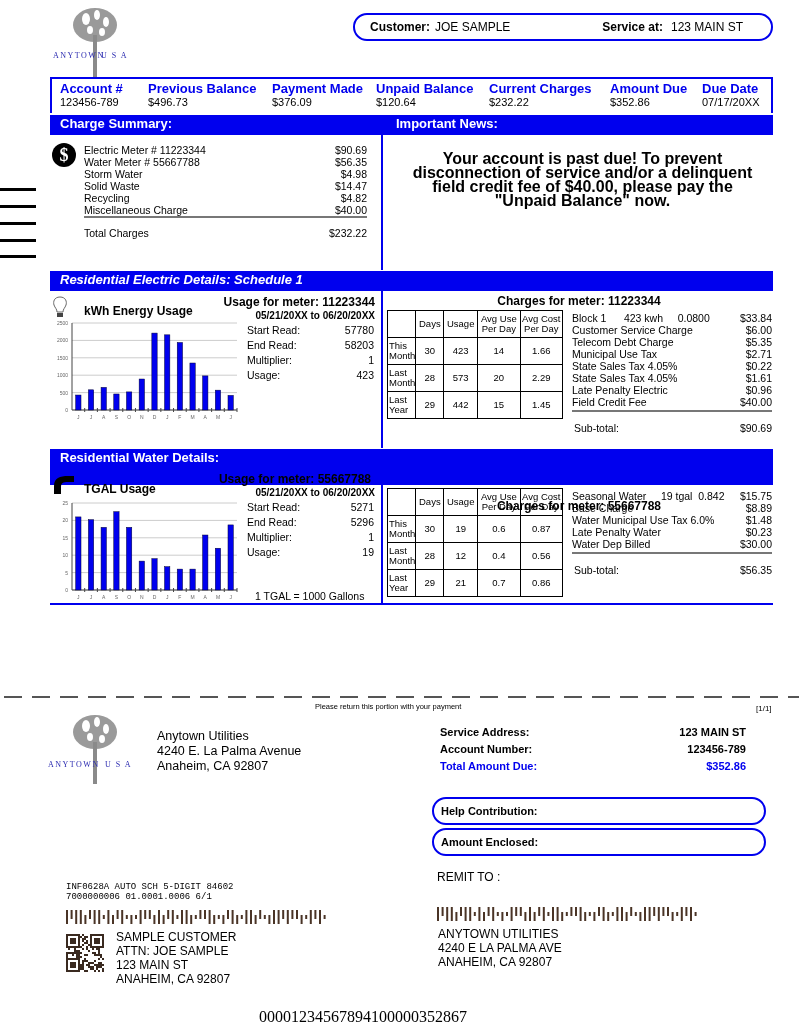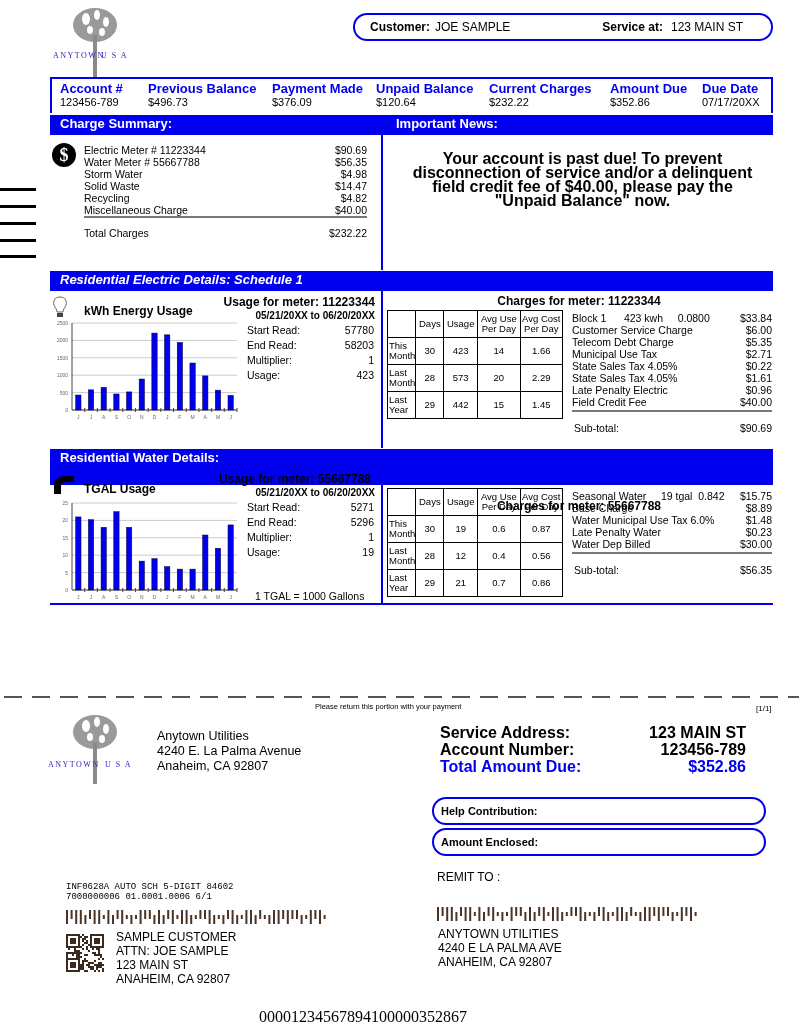--- a/index.html
+++ b/index.html
@@ -17,21 +17,21 @@
   .hline { background: #0000ee; height: 2px; }
   table.usage { border-collapse: collapse; font-size: 9.5px; border-radius: 30px; }
   table.usage td { border: 1.5px solid #000; text-align: center; vertical-align: middle; line-height: 10px; }
   table.usage td.rl { text-align: left; padding-left: 1px; }
   .chg-row { display: flex; font-size: 10.5px; line-height: 12px; }
   .chg-row .n { flex: 1; white-space: pre; }
   .chg-row .v { text-align: right; width: 50px; }
   .read-row { display: flex; justify-content: space-between; font-size: 10.5px; line-height: 15px; }
   .dash { position: absolute; top: 696px; height: 2px; width: 18px; background: #555; }
   .mono { font-family: "Liberation Mono", monospace; font-size: 9px; line-height: 10px; }
-  .pay-row { display: flex; justify-content: space-between; font-size: 16px; font-weight: bold; line-height: 17px; }
+  .pay-row { display: flex; justify-content: space-between; font-size: 11px; font-weight: bold; line-height: 17px; }
   svg text { font-family: "Liberation Sans", sans-serif; }
 </style>
 </head>
 <body>
 
 <div class="abs" style="left:50px;top:5px;width:90px;height:72px;">
   <svg width="90" height="72">
     <g fill="#8a8a8a">
       <ellipse cx="45" cy="20" rx="22" ry="17" fill="#9a9a9a"></ellipse>
       <ellipse cx="36" cy="14" rx="4" ry="6" fill="#fff"></ellipse>

